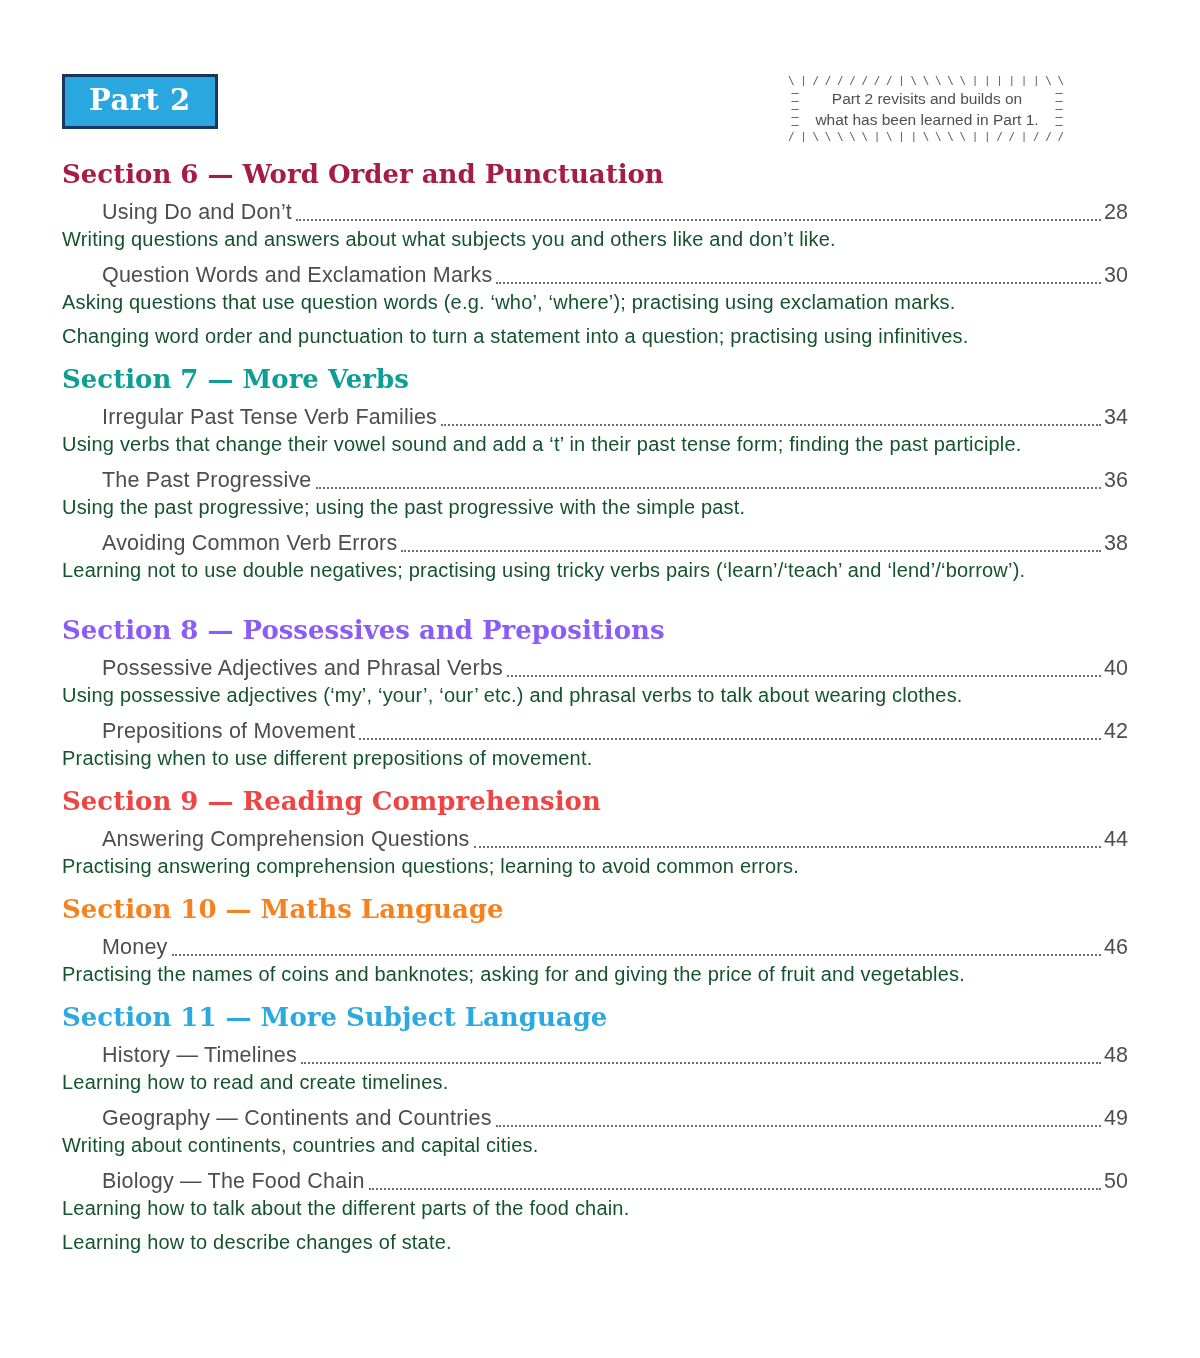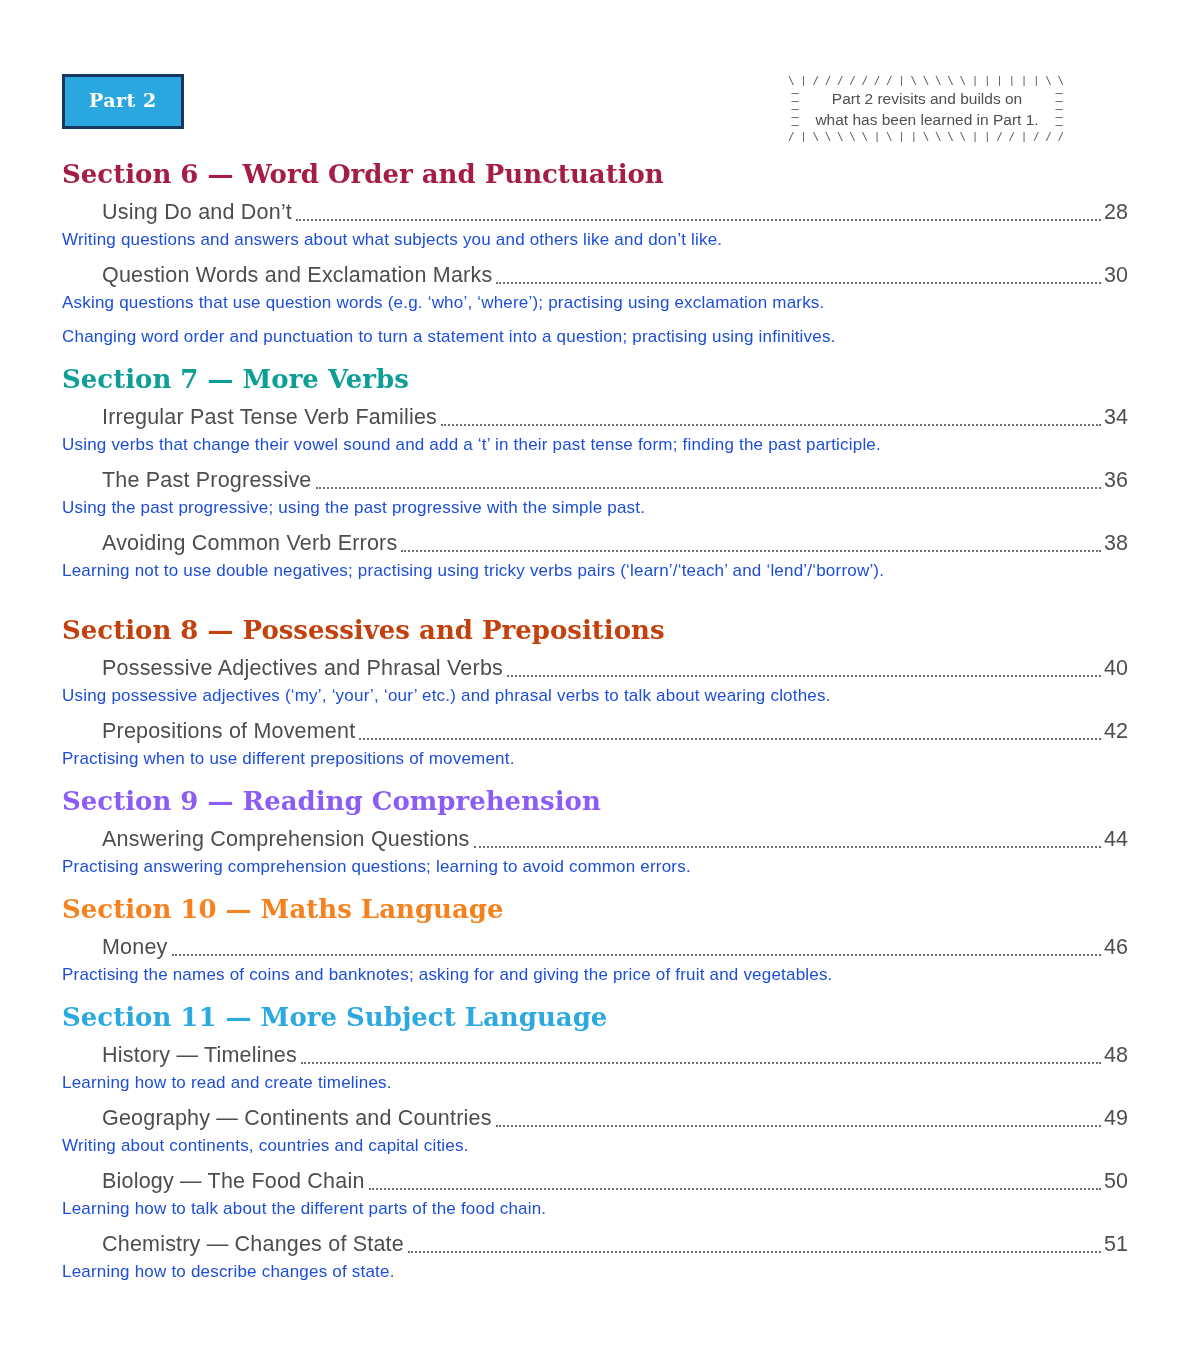--- a/index.html
+++ b/index.html
@@ -20,21 +20,21 @@
     display: flex; justify-content: space-between; align-items: flex-start;
     margin-bottom: 14px;
   }
   .part-badge {
     display: inline-block;
     background: #29a7de;
     border: 3px solid #17375e;
     color: #ffffff;
     font-family: "DejaVu Serif", serif;
     font-weight: bold;
-    font-size: 19px;
+    font-size: 29px;
     line-height: 29px;
     padding: 9px 24px 11px 24px;
     letter-spacing: 0.5px;
   }
   .note {
     margin-right: 62px;
     margin-top: 2px;
     width: 278px;
     text-align: center;
     color: #555;
@@ -86,23 +86,23 @@
   .entry-title { white-space: nowrap; letter-spacing: 0.2px; }
   .dots {
     flex: 1;
     align-self: flex-end;
     border-bottom: 2.6px dotted #6e6e6e;
     margin: 0 3px 6px 4px;
     min-width: 30px;
   }
   .entry-page { white-space: nowrap; }
   .entry-desc {
-    font-size: 17px;
+    font-size: 20px;
     line-height: 25px;
-    color: #1d4ed8;
+    color: #14532d;
     letter-spacing: 0.2px;
   }
 </style>
 </head>
 <body>
 
 <div class="page">
 
   <div class="top-row">
     <div class="part-badge">Part 2</div>
@@ -173,41 +173,41 @@
       <div class="entry-line">
         <span class="entry-title">Avoiding Common Verb Errors</span>
         <span class="dots"></span>
         <span class="entry-page">38</span>
       </div>
       <div class="entry-desc">Learning not to use double negatives; practising using tricky verbs pairs (‘learn’/‘teach’ and ‘lend’/‘borrow’).</div>
     </div>
   </section>
 
   <section class="toc-section">
-    <h2 class="sec-head" style="color: #c2410c; margin-top: 29px;">Section 8 — Possessives and Prepositions</h2>
+    <h2 class="sec-head" style="color: #8b5cf6; margin-top: 29px;">Section 8 — Possessives and Prepositions</h2>
     <div class="entry">
       <div class="entry-line">
         <span class="entry-title">Possessive Adjectives and Phrasal Verbs</span>
         <span class="dots"></span>
         <span class="entry-page">40</span>
       </div>
       <div class="entry-desc">Using possessive adjectives (‘my’, ‘your’, ‘our’ etc.) and phrasal verbs to talk about wearing clothes.</div>
     </div>
     <div class="entry">
       <div class="entry-line">
         <span class="entry-title">Prepositions of Movement</span>
         <span class="dots"></span>
         <span class="entry-page">42</span>
       </div>
       <div class="entry-desc">Practising when to use different prepositions of movement.</div>
     </div>
   </section>
 
   <section class="toc-section">
-    <h2 class="sec-head" style="color: #8b5cf6;">Section 9 — Reading Comprehension</h2>
+    <h2 class="sec-head" style="color: #ef4444;">Section 9 — Reading Comprehension</h2>
     <div class="entry">
       <div class="entry-line">
         <span class="entry-title">Answering Comprehension Questions</span>
         <span class="dots"></span>
         <span class="entry-page">44</span>
       </div>
       <div class="entry-desc">Practising answering comprehension questions; learning to avoid common errors.</div>
     </div>
   </section>
 
@@ -243,22 +243,17 @@
     </div>
     <div class="entry">
       <div class="entry-line">
         <span class="entry-title">Biology — The Food Chain</span>
         <span class="dots"></span>
         <span class="entry-page">50</span>
       </div>
       <div class="entry-desc">Learning how to talk about the different parts of the food chain.</div>
     </div>
     <div class="entry">
-      <div class="entry-line">
-        <span class="entry-title">Chemistry — Changes of State</span>
-        <span class="dots"></span>
-        <span class="entry-page">51</span>
-      </div>
       <div class="entry-desc">Learning how to describe changes of state.</div>
     </div>
   </section>
 
 </div>
 
 </body></html>

